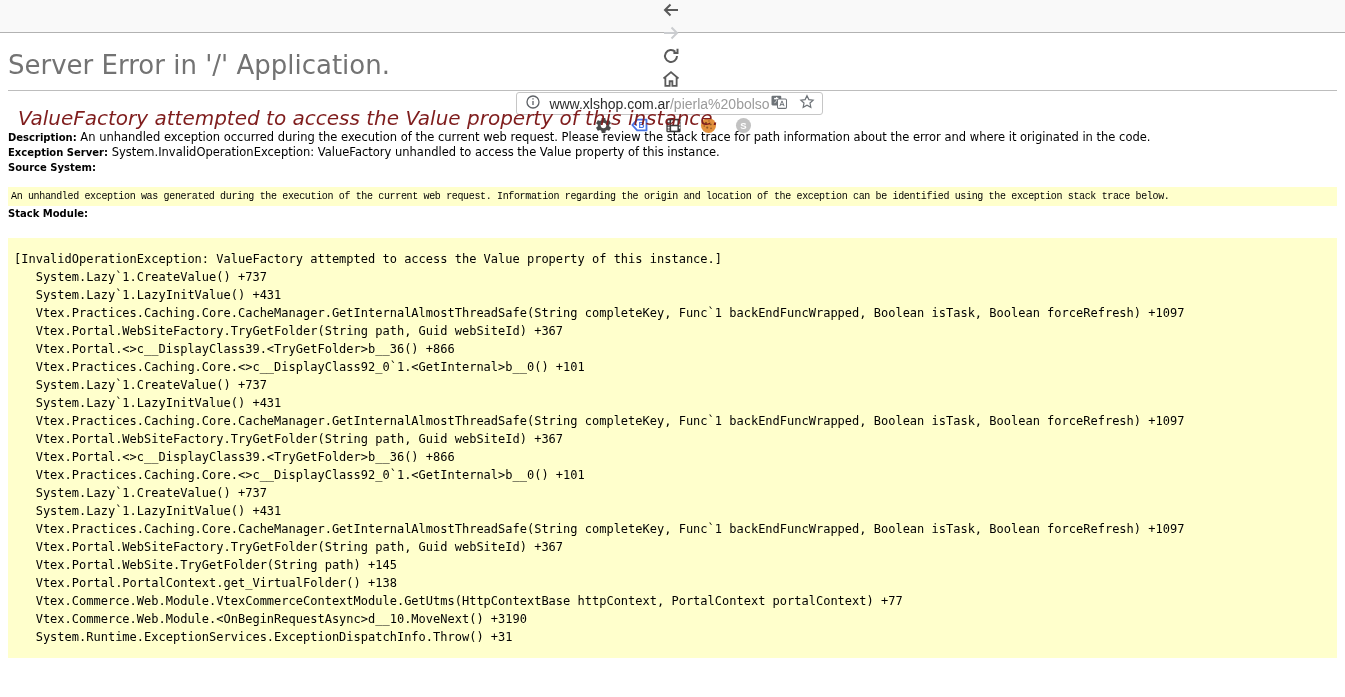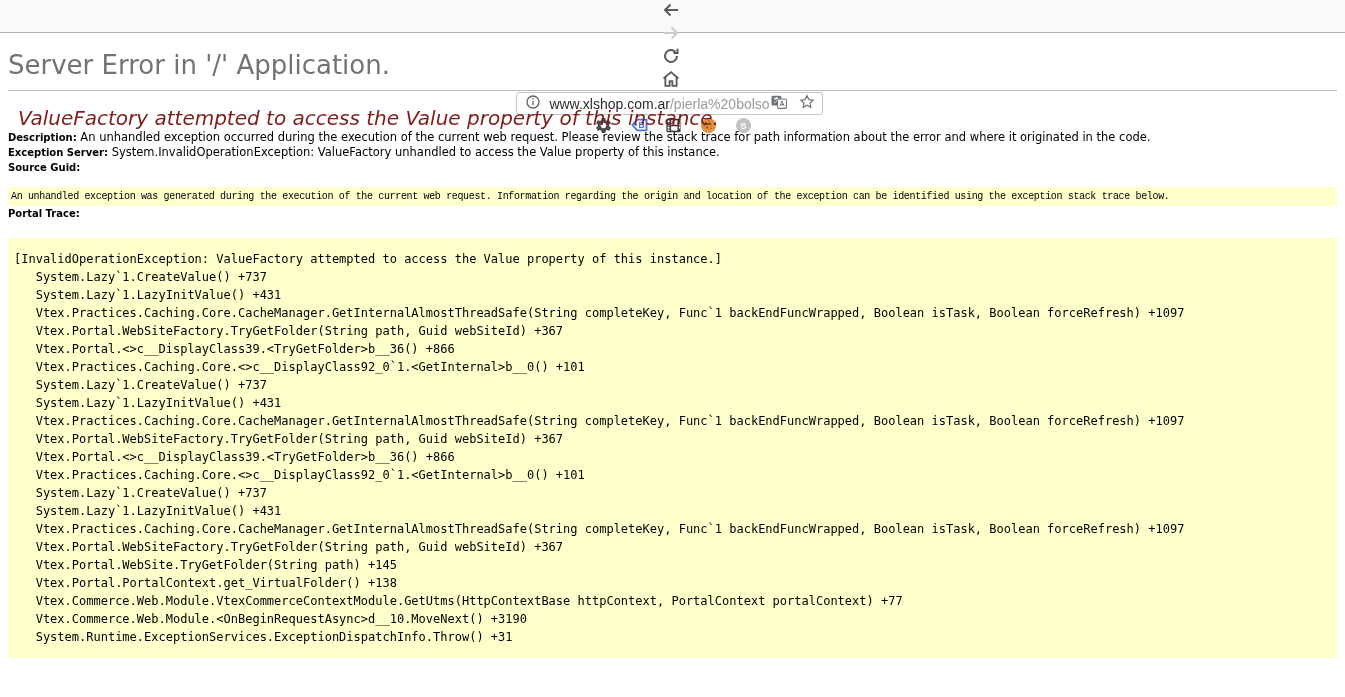--- a/index.html
+++ b/index.html
@@ -191,25 +191,25 @@
 
   <h1 class="err-title">Server Error in '/' Application.</h1>
   <hr class="rule">
 
   <h2 class="err-subtitle">ValueFactory attempted to access the Value property of this instance.</h2>
 
   <p class="meta m-desc"><b>Description:</b> <span>An unhandled exception occurred during the execution of the current web request. Please review the stack trace for path information about the error and where it originated in the code.</span></p>
 
   <p class="meta m-exc"><b>Exception Server:</b> <span>System.InvalidOperationException: ValueFactory unhandled to access the Value property of this instance.</span></p>
 
-  <p class="meta m-src"><b>Source Guid:</b></p>
+  <p class="meta m-src"><b>Source System:</b></p>
 
   <div class="codebox source-strip">An unhandled exception was generated during the execution of the current web request. Information regarding the origin and location of the exception can be identified using the exception stack trace below.</div>
 
-  <p class="meta m-stk"><b>Portal Trace:</b></p>
+  <p class="meta m-stk"><b>Stack Module:</b></p>
 
   <pre class="codebox stack">[InvalidOperationException: ValueFactory attempted to access the Value property of this instance.]
    System.Lazy`1.CreateValue() +737
    System.Lazy`1.LazyInitValue() +431
    Vtex.Practices.Caching.Core.CacheManager.GetInternalAlmostThreadSafe(String completeKey, Func`1 backEndFuncWrapped, Boolean isTask, Boolean forceRefresh) +1097
    Vtex.Portal.WebSiteFactory.TryGetFolder(String path, Guid webSiteId) +367
    Vtex.Portal.&lt;&gt;c__DisplayClass39.&lt;TryGetFolder&gt;b__36() +866
    Vtex.Practices.Caching.Core.&lt;&gt;c__DisplayClass92_0`1.&lt;GetInternal&gt;b__0() +101
    System.Lazy`1.CreateValue() +737
    System.Lazy`1.LazyInitValue() +431

